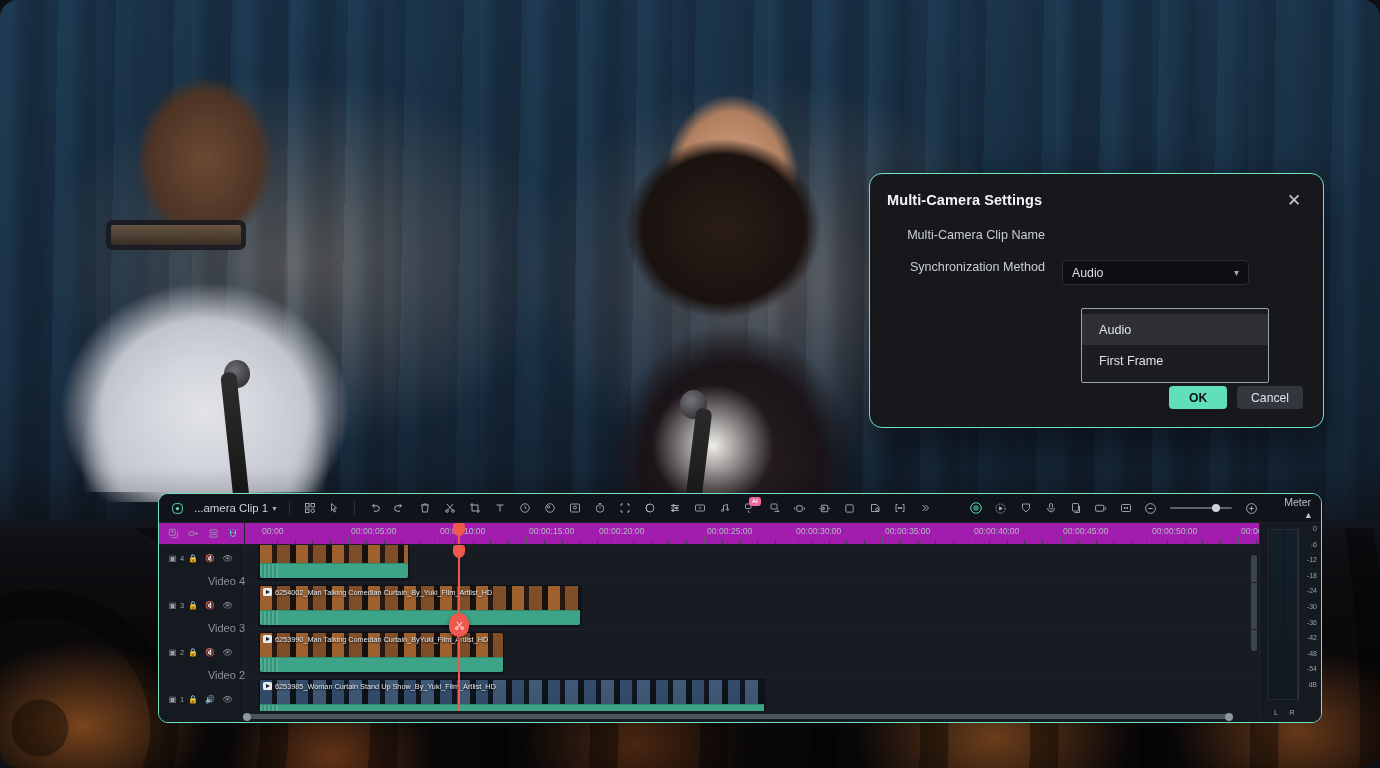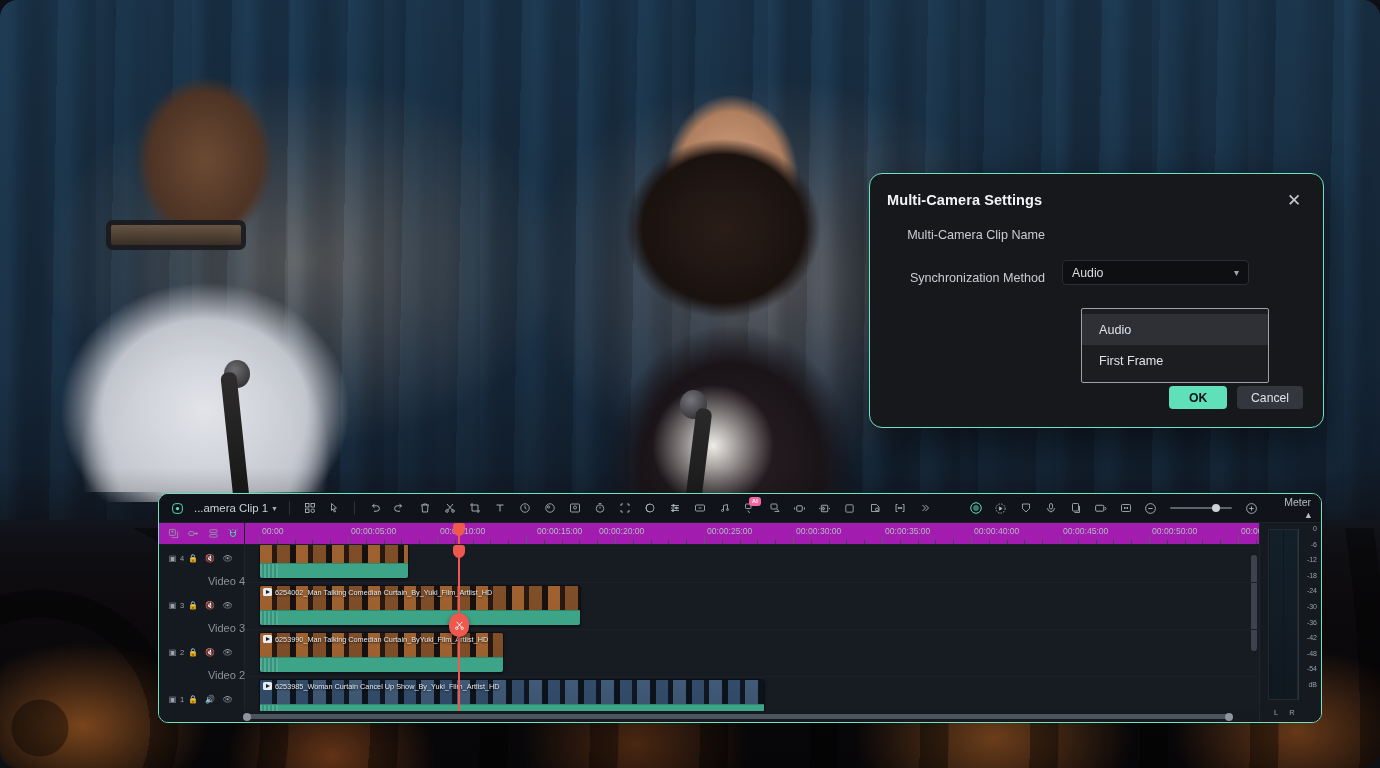--- a/index.html
+++ b/index.html
@@ -97,21 +97,21 @@
     border-radius: 13px;
     box-shadow: 0 14px 44px rgba(0,0,0,0.55);
   }
   .modal-head { display:flex; align-items:center; justify-content:space-between;
     padding: 16px 19px 0 17px; }
   .modal-title { font-size: 14.5px; font-weight: 700; color: #f1f3f6; letter-spacing: .1px; }
   .modal-close { width: 20px; height: 20px; display:flex; align-items:center; justify-content:center;
     color:#c3c7cd; font-size: 17px; line-height:1; cursor:pointer; background:none; border:none;
     font-family:"Liberation Sans",sans-serif; }
 
-  .form-row { display:flex; align-items:flex-end; margin-top: 18px; padding-right: 20px; }
+  .form-row { display:flex; align-items:flex-start; margin-top: 18px; padding-right: 20px; }
   .form-row:first-of-type { margin-top: 24px; }
   .form-label { width: 192px; text-align: right; padding-right: 17px;
     font-size: 12.6px; color: #c9ccd2; }
   .text-field {
     width: 187px; height: 25px; background: #0e0f12; border: 1px solid #26282e;
     border-radius: 4px; color: #d9dce1; font-size: 12.3px;
     padding: 0 9px; font-family:"Liberation Sans",sans-serif; outline:none;
   }
   .select-field {
     position: relative; width: 187px; height: 25px; background: #0e0f12;
@@ -586,21 +586,21 @@
               <div class="rt-minor" style="left: 120.8px;"></div>
               <div class="rt-minor" style="left: 138.6px;"></div>
               <div class="rt-minor" style="left: 156.4px;"></div>
               <div class="rt-minor" style="left: 174.2px;"></div>
               <div class="rt-label" style="left: 195px;">00:00:10:00</div>
               <div class="rt-major" style="left: 192px;"></div>
               <div class="rt-minor" style="left: 209.8px;"></div>
               <div class="rt-minor" style="left: 227.6px;"></div>
               <div class="rt-minor" style="left: 245.4px;"></div>
               <div class="rt-minor" style="left: 263.2px;"></div>
-              <div class="rt-label" style="left: 292px;">00:00:15:00</div>
+              <div class="rt-label" style="left: 284px;">00:00:15:00</div>
               <div class="rt-major" style="left: 281px;"></div>
               <div class="rt-minor" style="left: 298.8px;"></div>
               <div class="rt-minor" style="left: 316.6px;"></div>
               <div class="rt-minor" style="left: 334.4px;"></div>
               <div class="rt-minor" style="left: 352.2px;"></div>
               <div class="rt-label" style="left: 354px;">00:00:20:00</div>
               <div class="rt-major" style="left: 370px;"></div>
               <div class="rt-minor" style="left: 387.8px;"></div>
               <div class="rt-minor" style="left: 405.6px;"></div>
               <div class="rt-minor" style="left: 423.4px;"></div>
@@ -731,21 +731,21 @@
                 </div>
                 <div class="clip-audio" style="width: 245px; height: 15px;">
                   <div class="fade"></div>
                 </div>
               </div>
               <div class="lane" style="top: 132px; height: 47px;"></div>
               <div class="clip" style="left: 14px; width: 506px; top: 134px; height: 41px;">
                 <div class="clip-film blue" style="height: 25px;"></div>
                 <div class="clip-title" style="width: 506px;">
                   <span class="play-badge"></span>
-                  <span>6253985_Woman Curtain Cancel Up Show_By_Yuki_Film_Artlist_HD</span>
+                  <span>6253985_Woman Curtain Stand Up Show_By_Yuki_Film_Artlist_HD</span>
                 </div>
                 <div class="clip-audio" style="width: 506px; height: 15px;">
                   <div class="fade"></div>
                 </div>
               </div>
             </div>
         </div>
 
         <div class="hscroll-row">
           <div class="hscroll">

